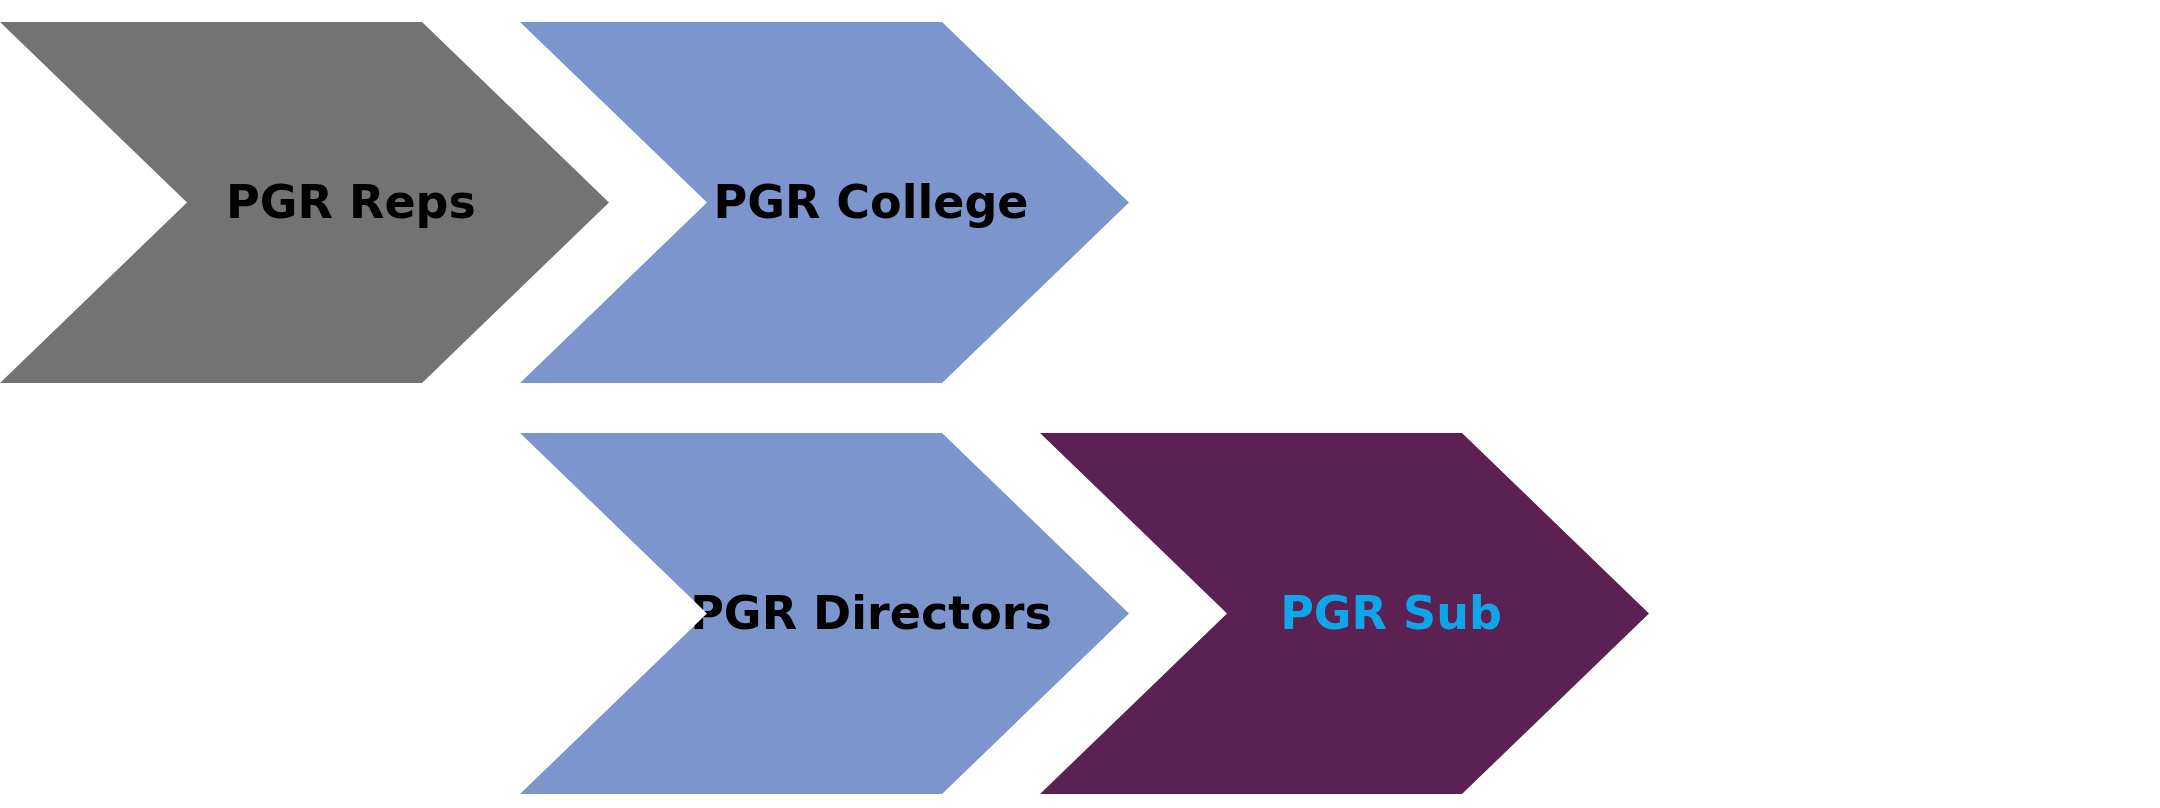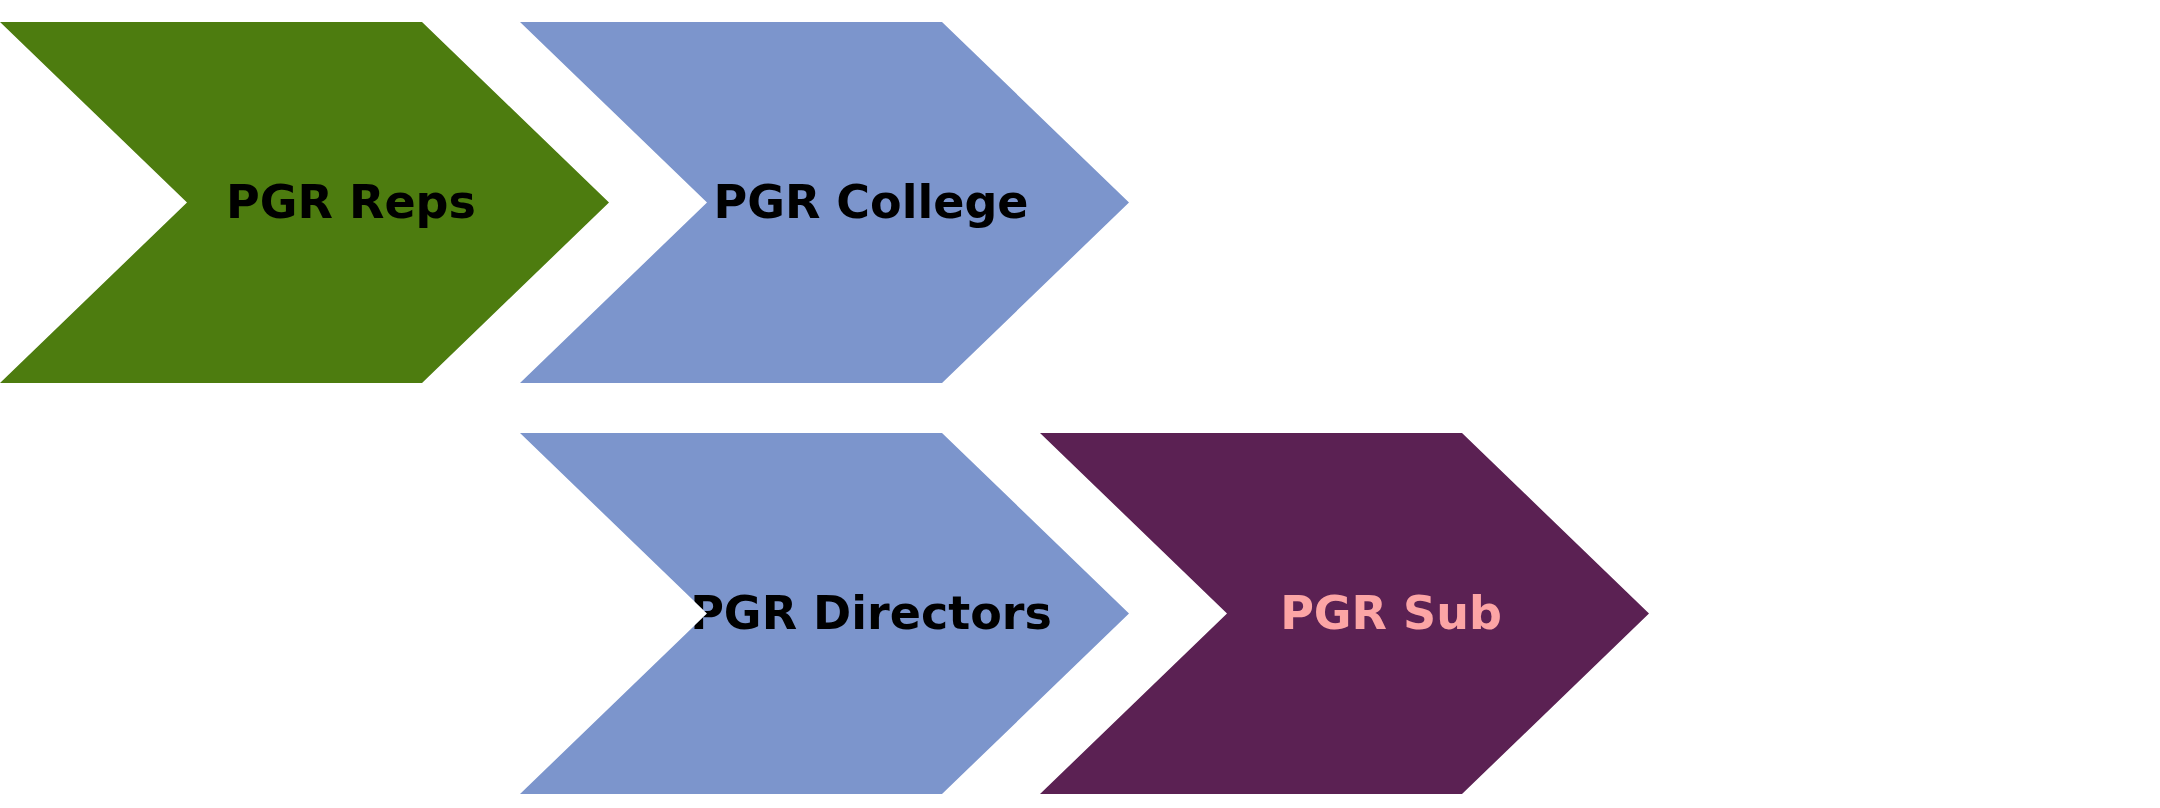--- a/index.html
+++ b/index.html
@@ -14,41 +14,41 @@
     background: #FFFFFF;
     overflow: hidden;
     font-family: "DejaVu Sans", "Liberation Sans", sans-serif;
   }
   .chevron {
     position: absolute;
     width: 609px;
     height: 361px;
     clip-path: polygon(0 0, 422px 0, 609px 180.5px, 422px 361px, 0 361px, 187px 180.5px);
   }
-  .chevron.orange { background: #4d7c0f; }
+  .chevron.orange { background: #737373; }
   .chevron.blue   { background: #7C95CC; }
   .chevron.purple { background: #5B2153; }
 
   .chevron .label {
     position: absolute;
     left: 140px;
     top: 0;
     width: 422px;
     height: 100%;
     display: flex;
     flex-direction: column;
     justify-content: center;
     text-align: center;
     font-size: 46px;
     font-weight: 600;
     line-height: 67px;
     letter-spacing: 0px;
     color: #000000;
   }
-  .chevron.purple .label { color: #fca5a5; }
+  .chevron.purple .label { color: #0ea5e9; }
 
   .label .line { display: block; }
   .label .line:empty { display: none; }
 
   
   .pos-r1c1 { left: 0;      top: 22px;  }
   .pos-r1c2 { left: 520px;  top: 22px; text-decoration: underline;  }
   .pos-r2c1 { left: 0;      top: 433px; }
   .pos-r2c2 { left: 520px;  top: 433px; text-decoration: underline; }
   .pos-r2c3 { left: 1040px; top: 433px; }

